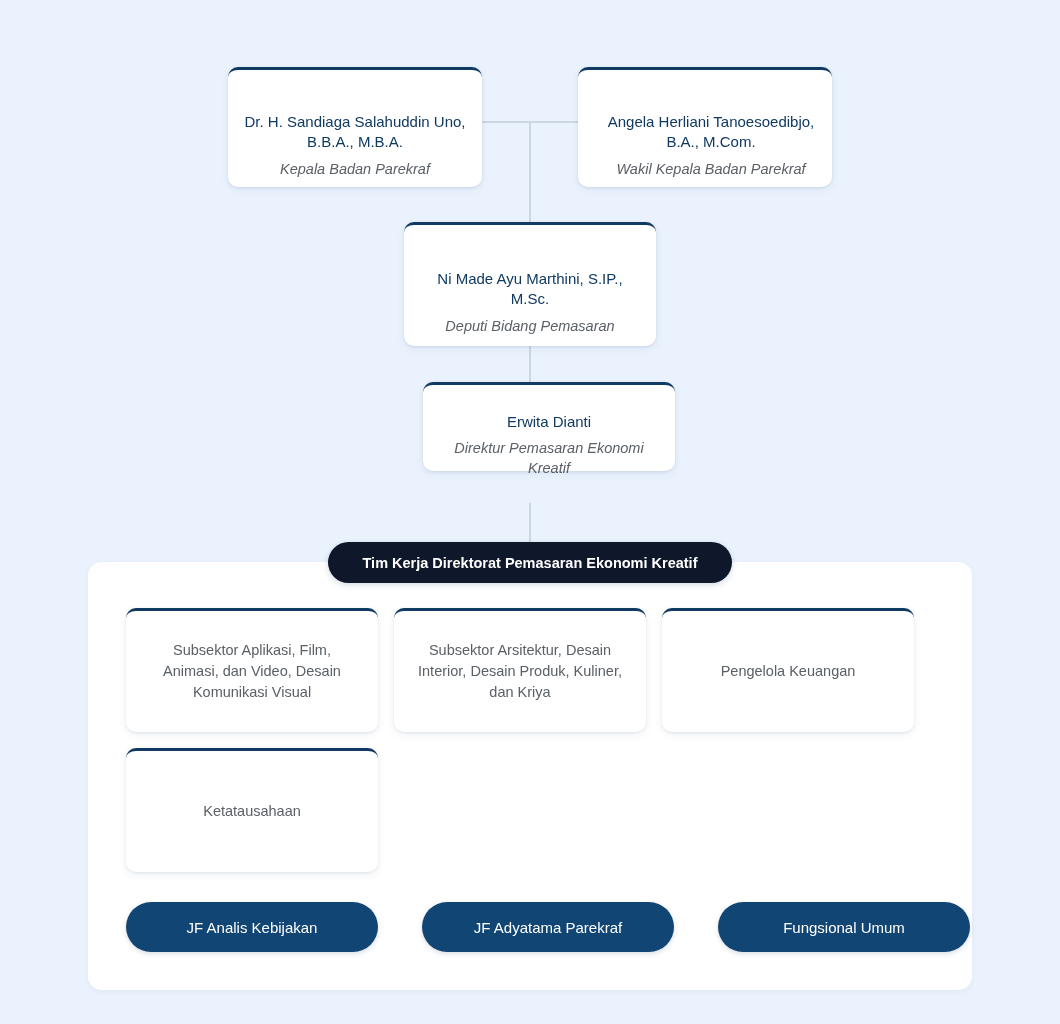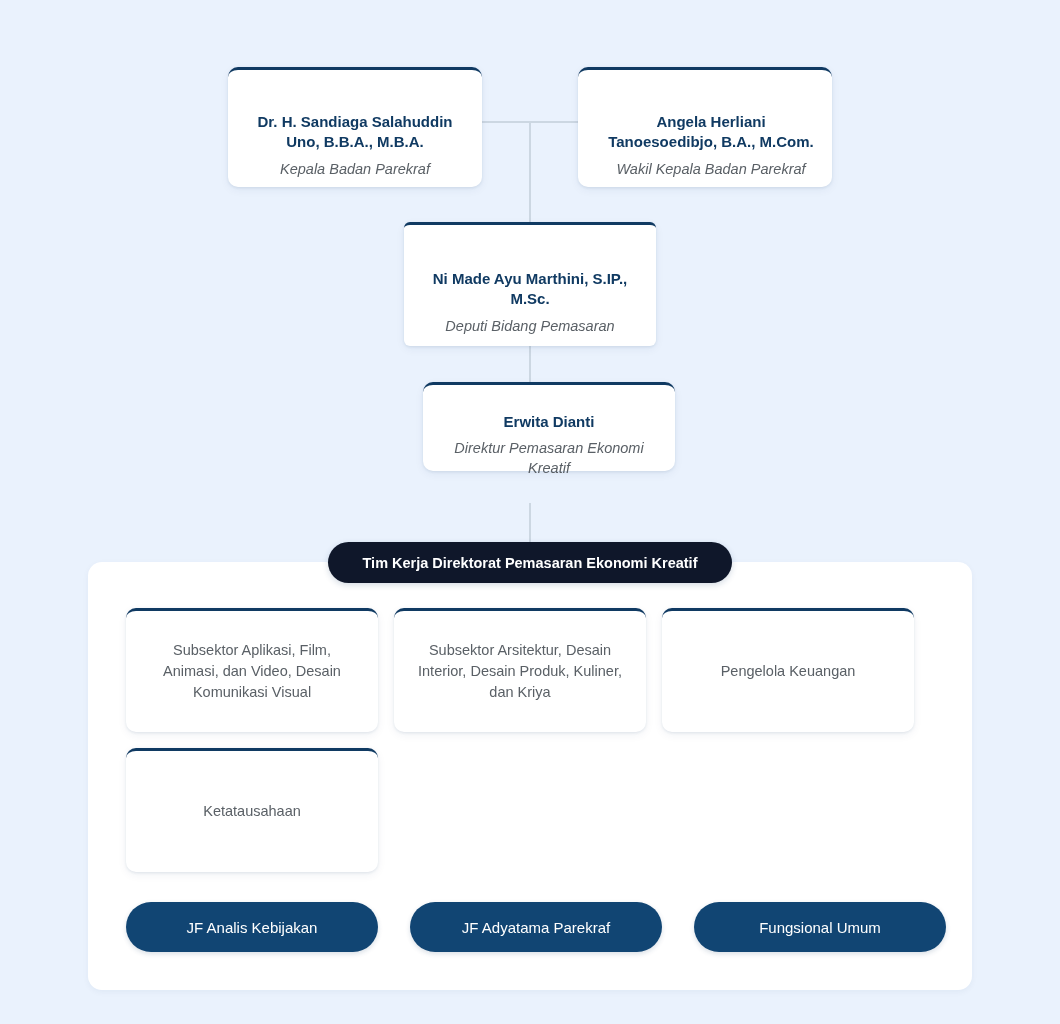--- a/index.html
+++ b/index.html
@@ -38,38 +38,38 @@
     display: flex;
     flex-direction: column;
     align-items: center;
     justify-content: center;
     text-align: center;
     padding: 10px 16px;
     z-index: 2;
   }
   .card .person-name {
     color: #103a62;
-    font-weight: bold;
+    font-weight: normal;
     font-size: 15px;
     line-height: 1.35;
     margin-bottom: 6px;
     margin-top: 34px;
   }
   .card .person-role {
     color: #5a6066;
     font-weight: normal;
     font-size: 14.5px;
     line-height: 1.4;
     font-style: italic;
   }
 
   
   #card-kepala   { left: 228px; top: 67px;  width: 254px; height: 120px; }
   #card-wakil    { left: 578px; top: 67px;  width: 254px; height: 120px; padding-left: 28px; }
-  #card-deputi   { left: 404px; top: 222px; width: 252px; height: 124px; border-radius: 6px; }
+  #card-deputi   { left: 404px; top: 222px; width: 252px; height: 124px; }
   #card-direktur { left: 423px; top: 382px; width: 252px; height: 89px; }
 
   
   .pill {
     position: absolute;
     background: #0f172a;
     color: #ffffff;
     border-radius: 999px;
     display: flex;
     align-items: center;
@@ -123,21 +123,21 @@
     line-height: 1.45;
   }
 
   
   .func-row {
     position: absolute;
     left: 38px; top: 340px;
     width: 808px;
     display: grid;
     grid-template-columns: repeat(3, 252px);
-    column-gap: 32px;
+    column-gap: 44px;
   }
   .func-pill {
     background: #114573;
     color: #ffffff;
     border-radius: 999px;
     height: 50px;
     display: flex;
     align-items: center;
     justify-content: center;
     text-align: center;

